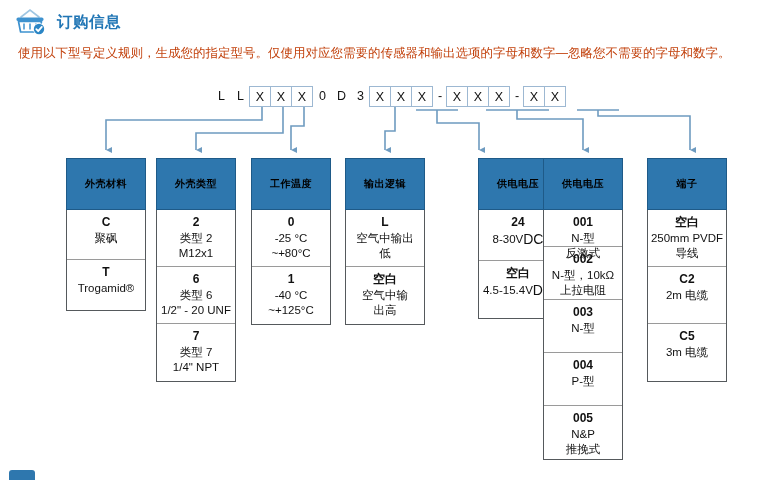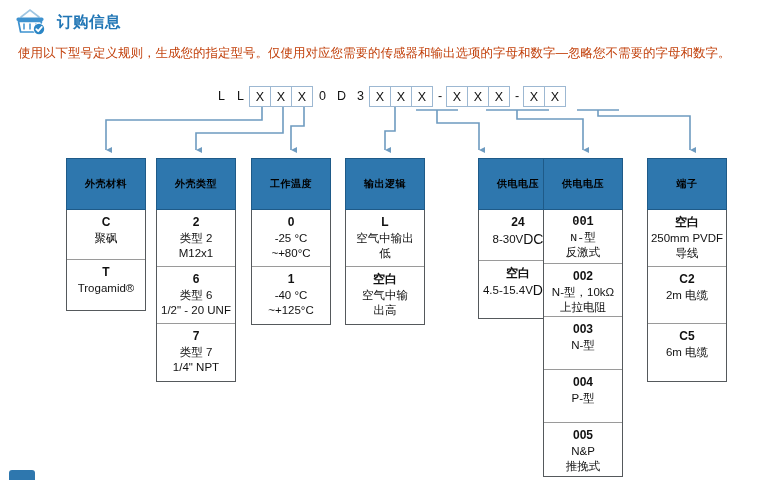--- a/index.html
+++ b/index.html
@@ -321,21 +321,21 @@
       <div class="opt" style="height:57px;">
         <div class="opt-code">空白</div>
         <div class="opt-desc">4.5-15.4V<span class="sub">DC</span></div>
       </div>
     </div>
   </div>
 
   <div class="col" style="left:543px;">
     <div class="col-header">供电电压</div>
     <div class="col-body">
-      <div class="opt" style="height:54px;font-family:Liberation Mono, monospace;">
+      <div class="opt" style="height:37px;">
         <div class="opt-code">001</div>
         <div class="opt-desc">N-型</div>
         <div class="opt-desc">反激式</div>
       </div>
       <div class="opt" style="height:53px;">
         <div class="opt-code">002</div>
         <div class="opt-desc">N-型，10kΩ</div>
         <div class="opt-desc">上拉电阻</div>
       </div>
       <div class="opt" style="height:53px;">
@@ -361,20 +361,20 @@
         <div class="opt-code">空白</div>
         <div class="opt-desc">250mm PVDF</div>
         <div class="opt-desc">导线</div>
       </div>
       <div class="opt" style="height:57px;">
         <div class="opt-code">C2</div>
         <div class="opt-desc">2m 电缆</div>
       </div>
       <div class="opt" style="height:57px;">
         <div class="opt-code">C5</div>
-        <div class="opt-desc">6m 电缆</div>
+        <div class="opt-desc">3m 电缆</div>
       </div>
     </div>
   </div>
 
 </div>
 
 <div class="bottom-tab"></div>
 
 </body></html>

